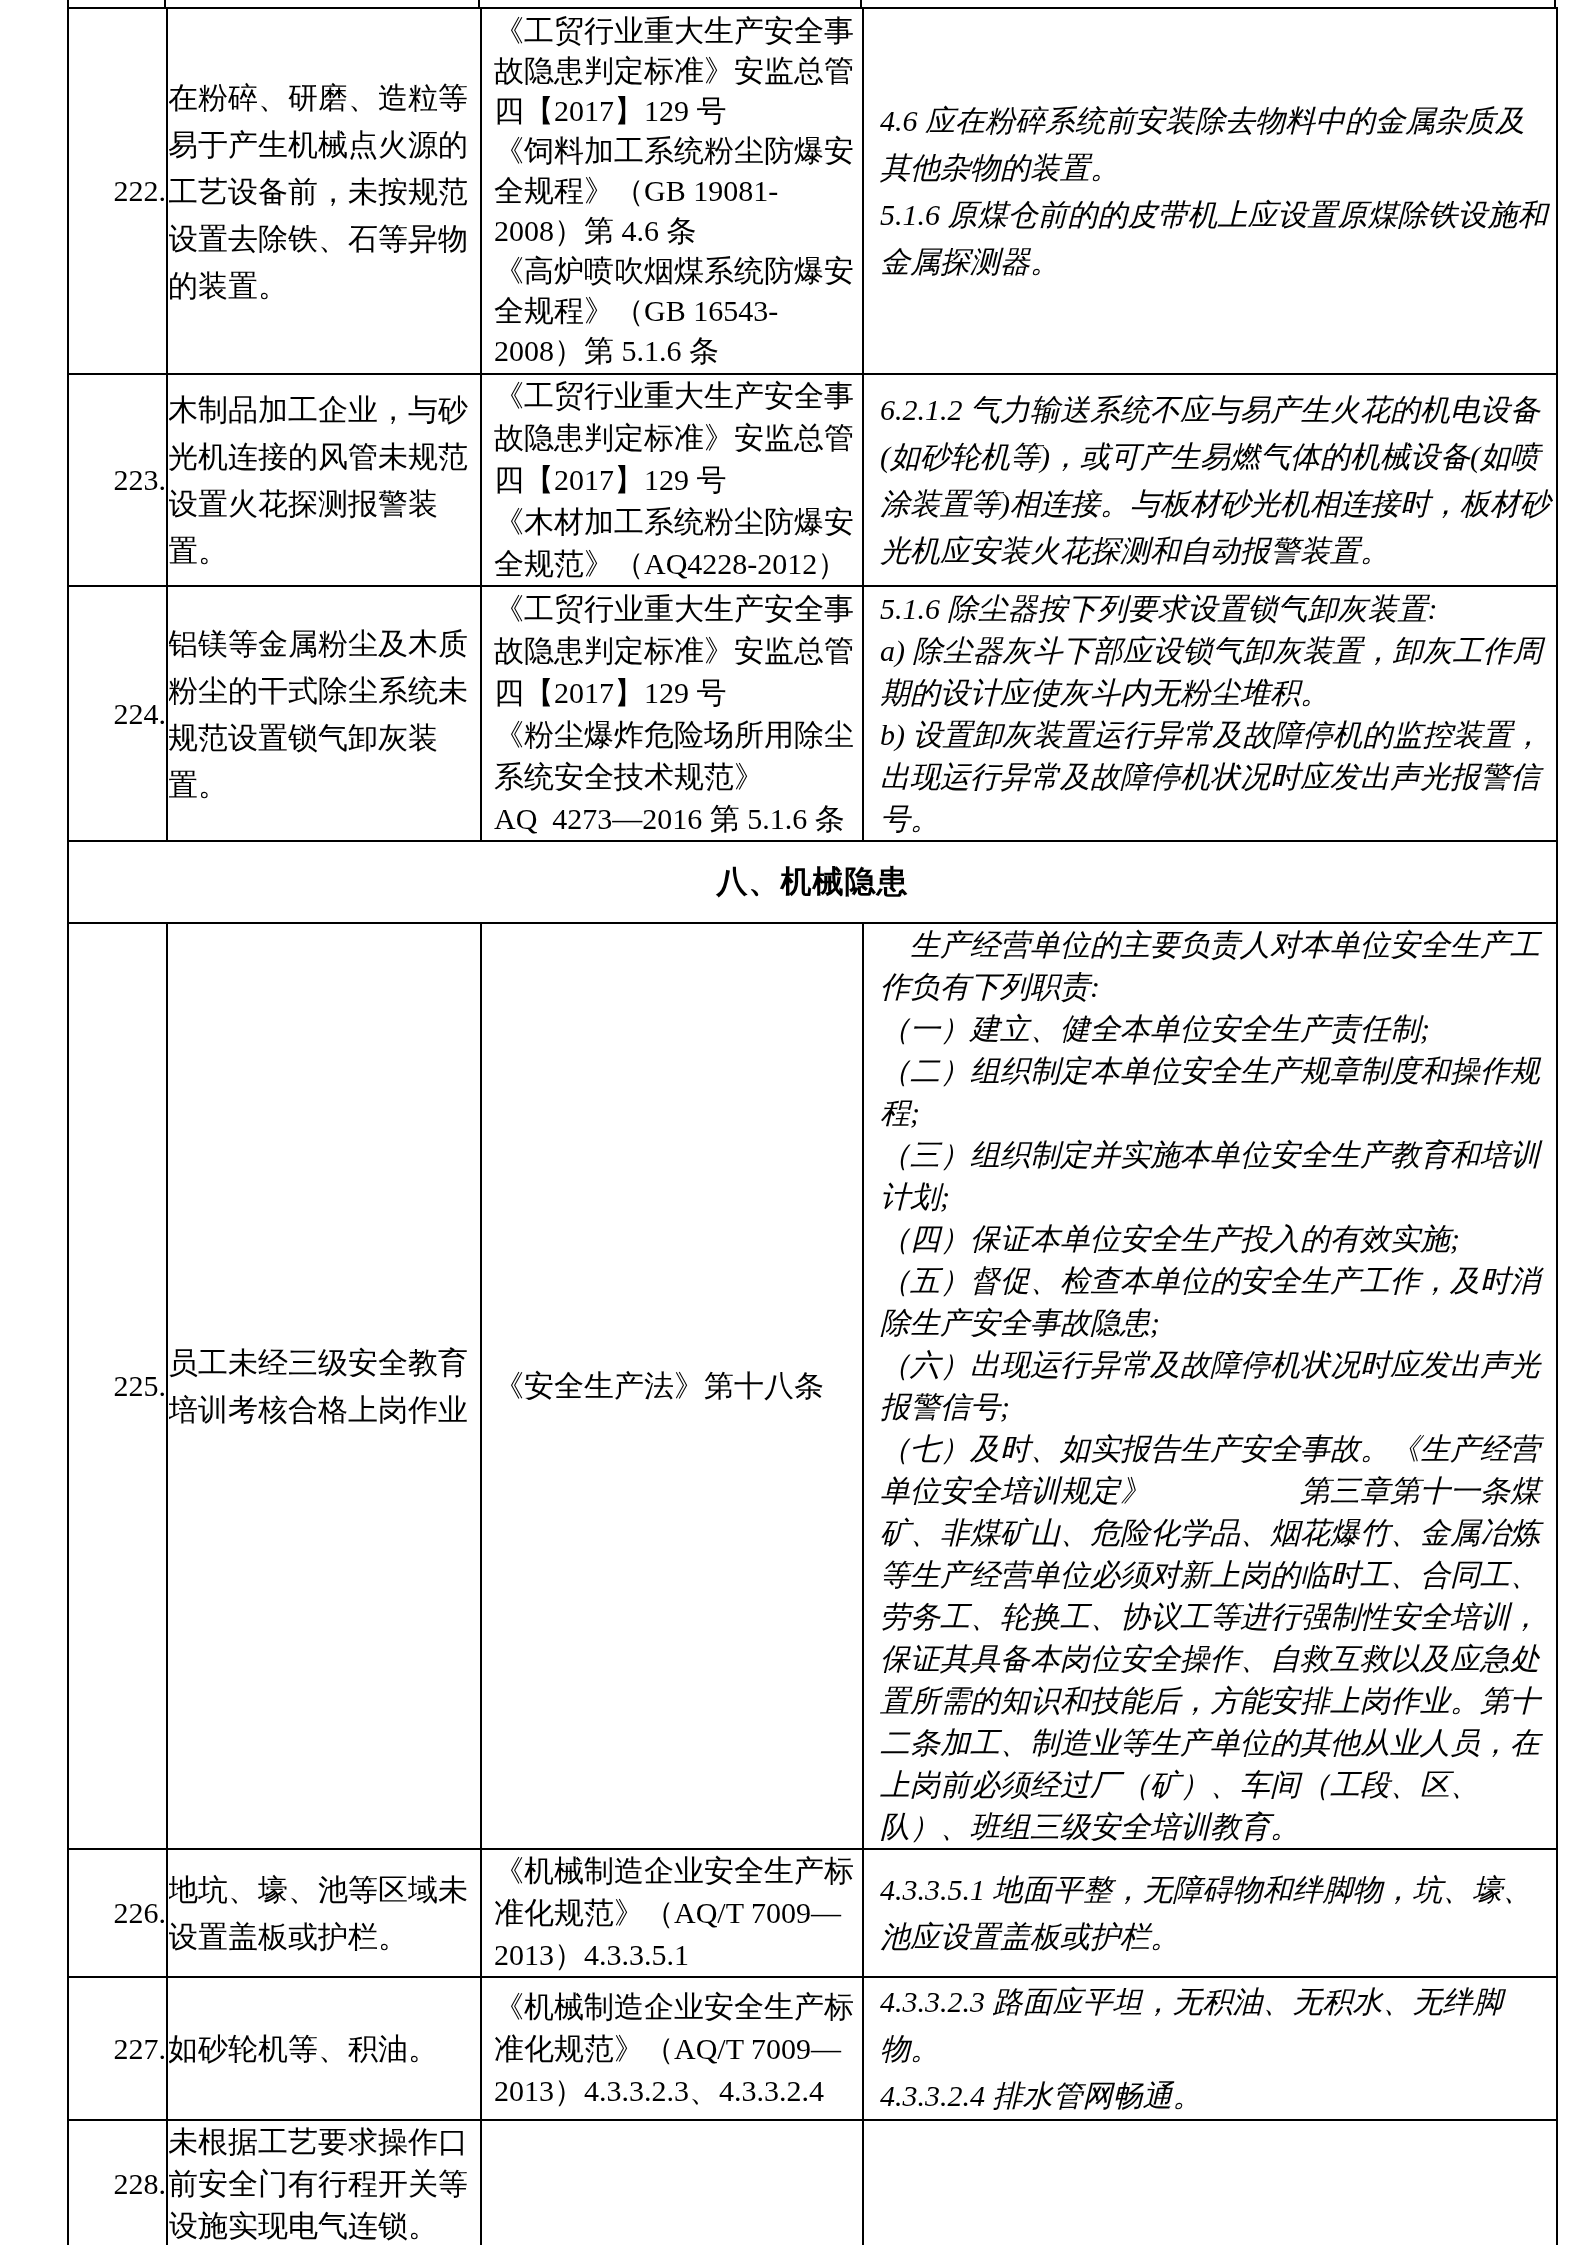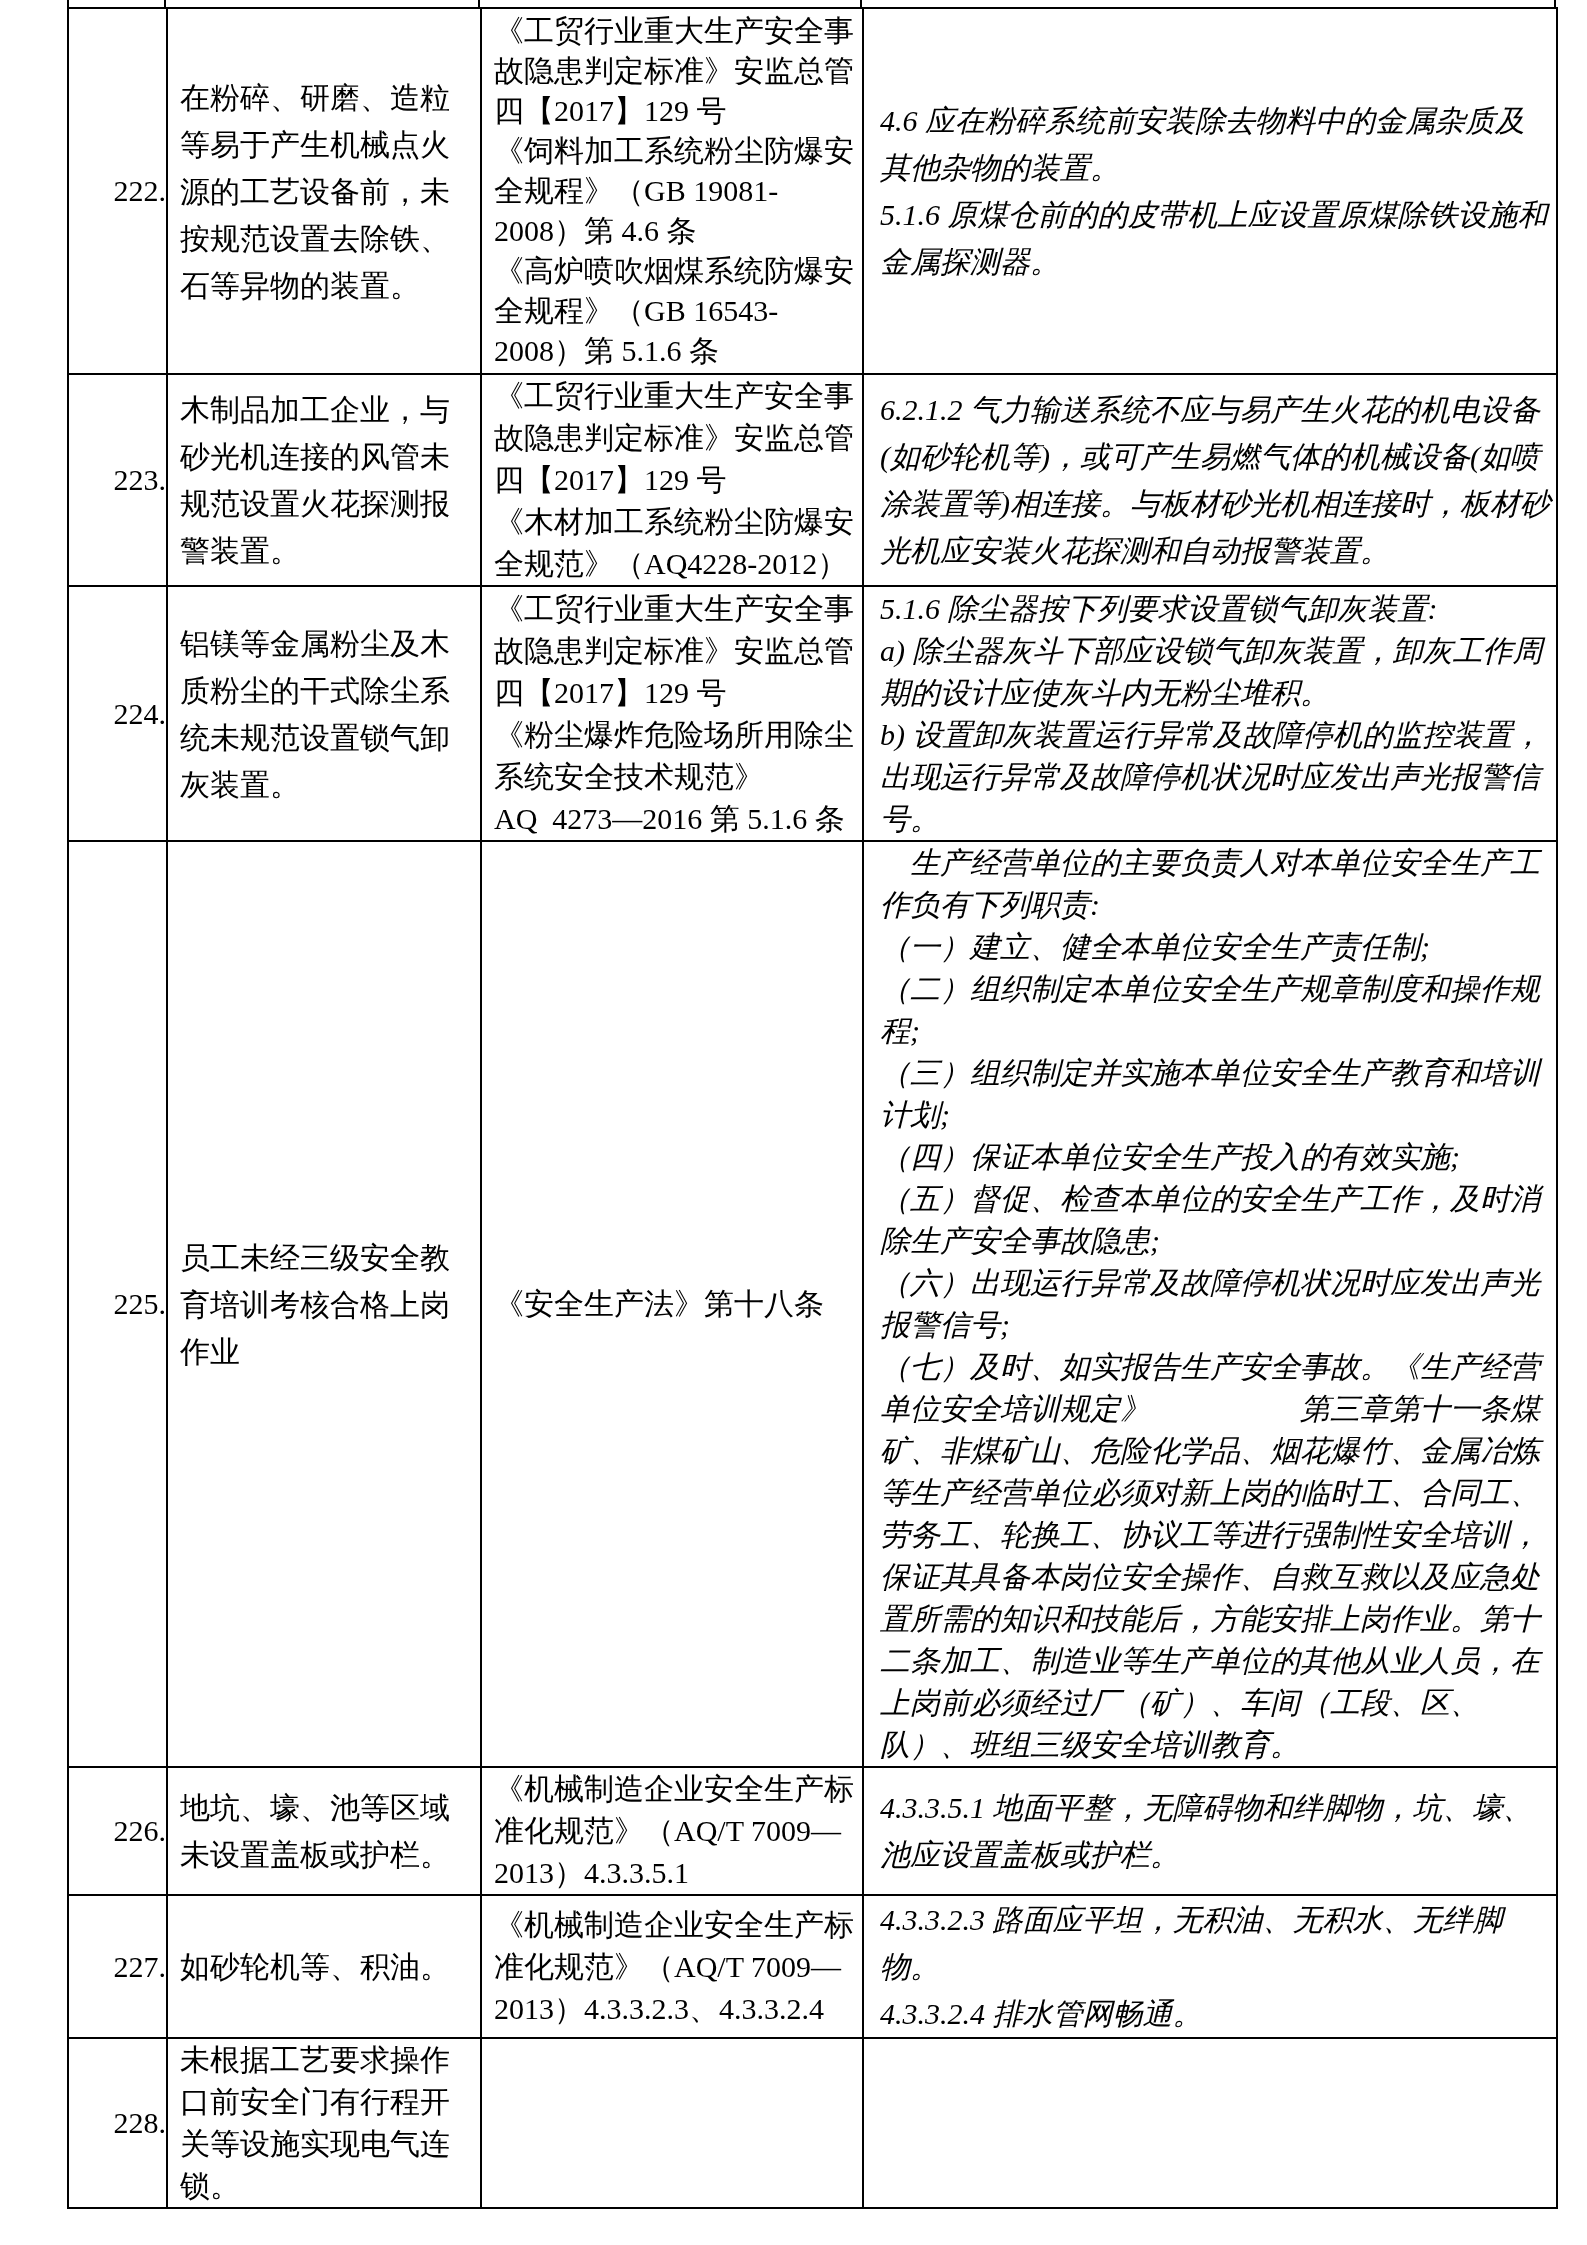--- a/index.html
+++ b/index.html
@@ -17,21 +17,21 @@
     position:absolute;left:67px;top:7px;width:1489px;
     border-collapse:collapse;table-layout:fixed;
   }
   td{
     border:2px solid #000000;vertical-align:middle;overflow:hidden;
     font-size:30px;padding:0;
   }
   p{margin:0;white-space:pre-wrap;word-break:break-word;}
 
   td.num{text-align:right;font-size:30px;}
-  td.hazard{padding-left:12px;padding-right:2px;line-height:47px;}
+  td.hazard{padding-left:0;padding-right:2px;line-height:47px;border-radius:29px;}
   td.basis{padding-left:12px;padding-right:4px;line-height:42px;}
   td.req{padding-left:16px;padding-right:6px;line-height:47px;font-style:italic;}
 
   tr.r222 td.basis{line-height:40px;}
   tr.r224 td.req{line-height:42px;margin-top:23px;}
   tr.r225 td.req{line-height:42px;}
   tr.r228 td.hazard{line-height:42px;}
 
   td.section{
     text-align:center;font-weight:bold;font-size:31px;letter-spacing:1px;
@@ -97,20 +97,23 @@
           <p>《粉尘爆炸危险场所用除尘系统安全技术规范》</p>
           <p>AQ  4273—2016 第 5.1.6 条</p>
         </td>
         <td class="req">
           <p>5.1.6 除尘器按下列要求设置锁气卸灰装置:</p>
           <p>a) 除尘器灰斗下部应设锁气卸灰装置，卸灰工作周期的设计应使灰斗内无粉尘堆积。</p>
           <p>b) 设置卸灰装置运行异常及故障停机的监控装置，出现运行异常及故障停机状况时应发出声光报警信号。</p>
         </td>
       </tr>
 
+      <tr class="section-row" style="height:82px">
+        <td class="section" colspan="4">八、机械隐患</td>
+      </tr>
 
       <tr class="r225" style="height:918px">
         <td class="num">225.</td>
         <td class="hazard">
           <p>员工未经三级安全教育培训考核合格上岗作业</p>
         </td>
         <td class="basis">
           <p>《安全生产法》第十八条</p>
         </td>
         <td class="req">

